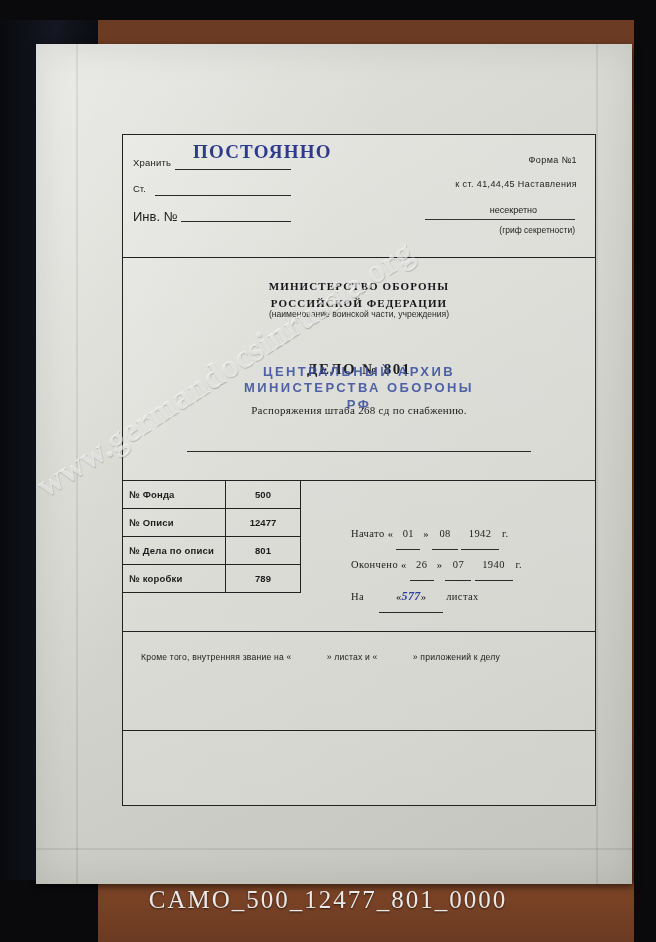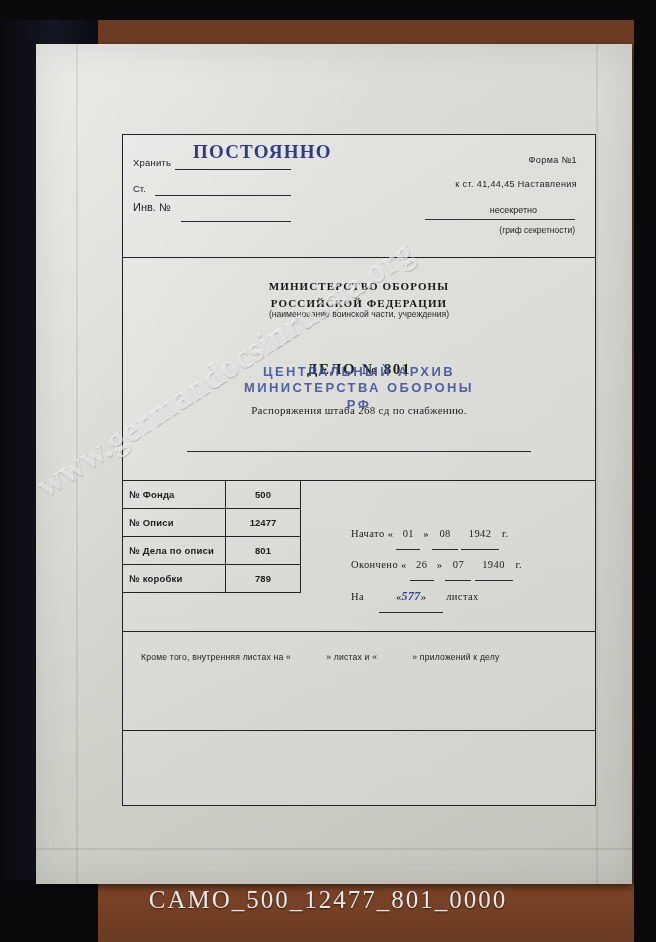--- a/index.html
+++ b/index.html
@@ -103,21 +103,21 @@
   .postoyanno {
     position: absolute;
     left: 70px; top: 6px;
     font-size: 19px;
     font-weight: bold;
     color: #2e3a8c;
     letter-spacing: 1.2px;
     font-family: "Liberation Serif", serif;
   }
   .st-label { position: absolute; left: 10px; top: 48px; font-size: 9.5px; }
-  .inv-label { position: absolute; left: 10px; top: 66px; font-size: 11px; }
+  .inv-label { position: absolute; left: 10px; top: 74px; font-size: 13px; }
   .forma { position: absolute; right: 18px; top: 20px; font-size: 9px; letter-spacing: .4px;}
   .kst { position: absolute; right: 18px; top: 44px; font-size: 9px; letter-spacing: .4px; padding-left: 39px;}
   .nesecret { position: absolute; right: 58px; top: 70px; font-size: 9px; }
   .nesecret-rule { position: absolute; right: 20px; top: 84px; width: 150px; border-bottom: 1px solid #333; }
   .grif { position: absolute; right: 20px; top: 90px; font-size: 8.5px; }
 
   .form-row-mid {
     position: relative;
     height: 200px;
     border-bottom: 1.3px solid #222;
@@ -375,21 +375,21 @@
             <span class="u" style="width:64px">
               <span>«</span><span class="handwr">577</span><span>»</span>
             </span>
             <span>листах</span>
           </div>
         </div>
       </div>
 
       <div class="form-row-note">
         <div>
-          <span>Кроме того, внутренняя листах на «</span>
+          <span>Кроме того, внутренняя звание на «</span>
           <span class="spread" style="width:30px"></span>
           <span>» листах и «</span>
           <span class="spread" style="width:30px"></span>
           <span>» приложений к делу</span>
         </div>
       </div>
 
 
     </div>
   </div>

